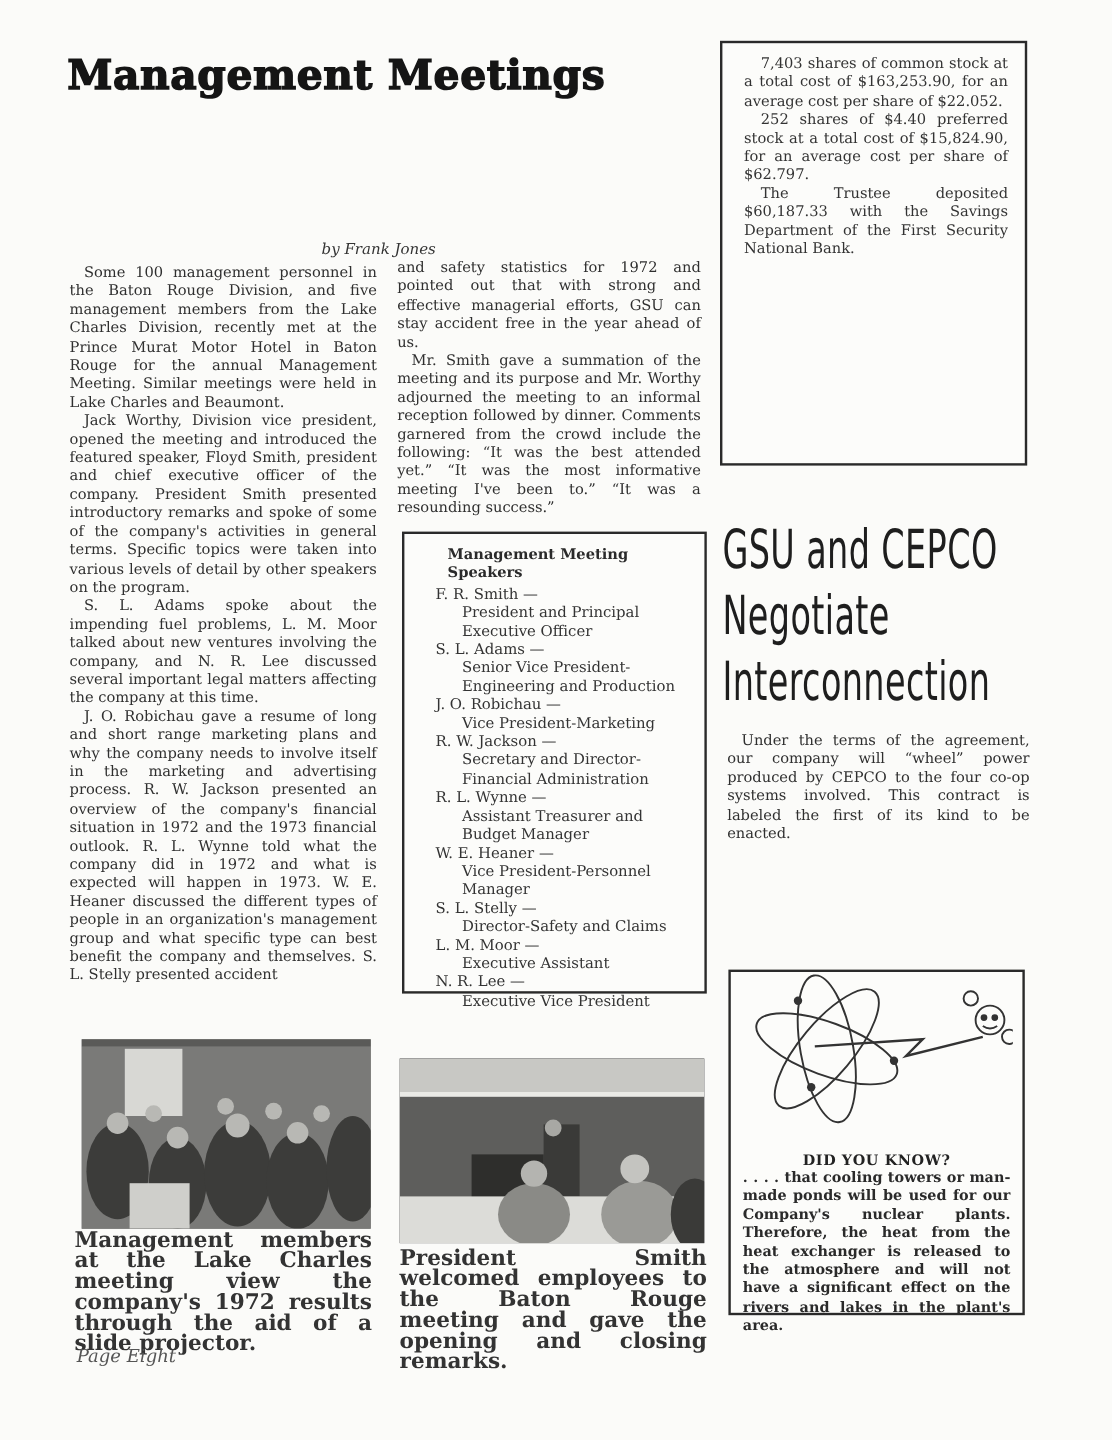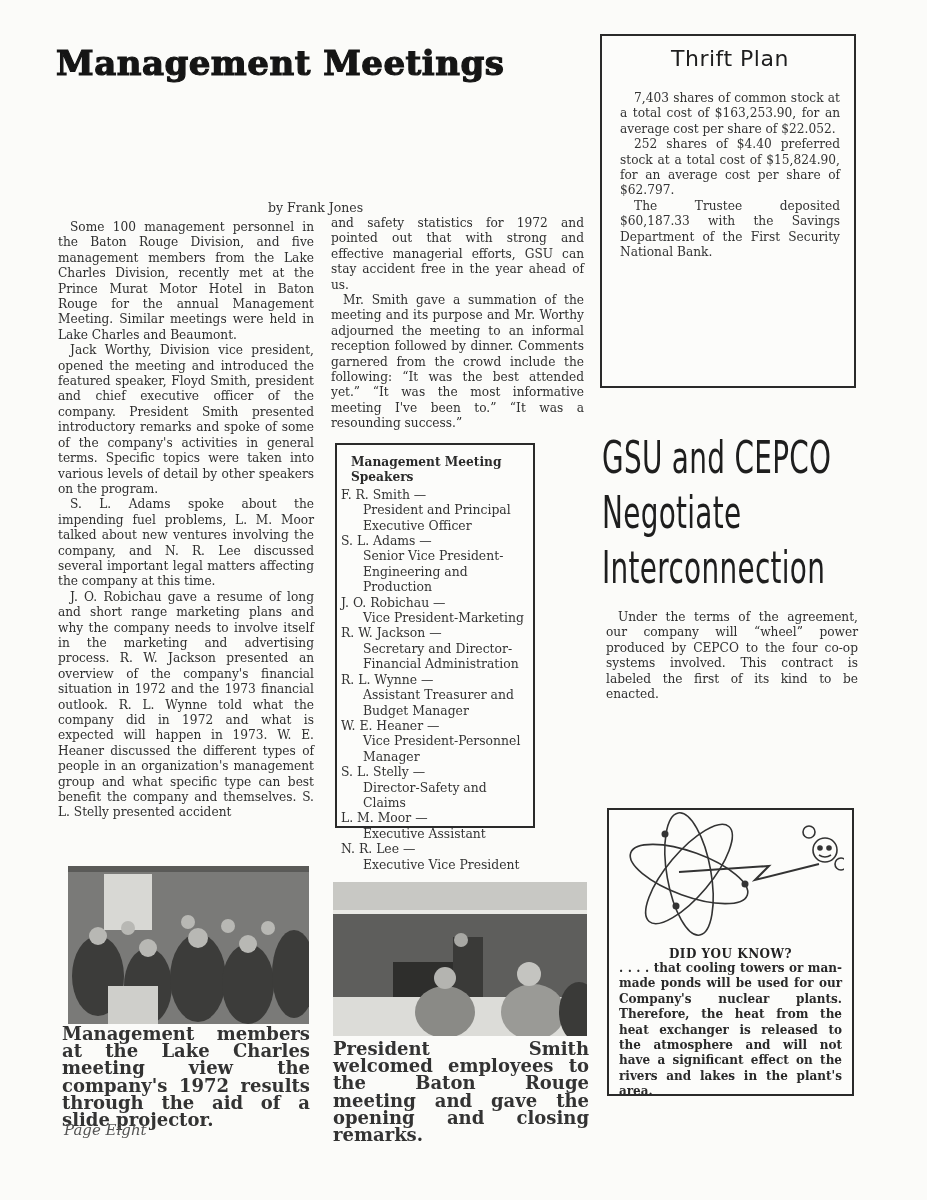--- a/index.html
+++ b/index.html
@@ -5,42 +5,42 @@
   * { box-sizing: border-box; margin: 0; padding: 0; }
   html, body { width: 927px; height: 1200px; background: #fbfbf9; overflow: hidden; }
   body { position: relative; font-family: "DejaVu Serif", "Liberation Serif", serif; color: #2a2a2a; }
   .abs { position: absolute; }
   .headline {
     left: 56px; top: 36px; width: 540px;
     font-family: "DejaVu Serif", serif; font-weight: 900; font-size: 34px;
     line-height: 54px; color: #151515; letter-spacing: 0.5px;
     -webkit-text-stroke: 1.2px #151515;
   }
-  .byline { left: 268px; top: 200px; font-size: 12.5px; color: #333; }
+  .byline { left: 268px; top: 200px; font-size: 12.5px; color: #333; font-style: italic; }
   .col { font-size: 12.2px; line-height: 15.4px; text-align: justify; color: #2f2f2f; }
   .col p { text-indent: 12px; }
   .col1 { left: 58px; top: 220px; width: 256px; }
   .col2 { left: 331px; top: 216px; width: 253px; }
   .box { border: 2.5px solid #2a2a2a; background: #fcfcfa; }
   .thrift { left: 600px; top: 34px; width: 256px; height: 354px; padding: 10px 14px 0 18px; }
   .thrift h2 { font-family: "DejaVu Sans", sans-serif; font-weight: normal; font-size: 22px; text-align: center; color: #1e1e1e; margin-bottom: 20px; letter-spacing: 0.5px; }
   .thrift .txt { font-size: 12.2px; line-height: 15.4px; text-align: justify; color: #333; }
   .thrift .txt p { text-indent: 14px; }
-  .speakers { left: 335px; top: 443px; width: 200px; height: 385px; padding: 10px 8px 0 4px; font-size: 12.4px; line-height: 15.4px; color: #333; }
+  .speakers { left: 335px; top: 443px; width: 254px; height: 385px; padding: 10px 8px 0 26px; font-size: 12.4px; line-height: 15.4px; color: #333; }
   .speakers h3 { font-size: 12.2px; font-weight: bold; margin-left: 10px; margin-bottom: 1px; color: #2a2a2a; }
   .speakers .title { padding-left: 22px; }
   .cepco-head {
     left: 602px; top: 430px; width: 260px;
     font-family: "DejaVu Sans", sans-serif; font-weight: normal; font-size: 45px;
     line-height: 55px; color: #1e1e1e; transform: scaleX(0.62); transform-origin: left top;
     white-space: nowrap; letter-spacing: 0.5px;
   }
   .col3 { left: 606px; top: 610px; width: 252px; }
   .didyouknow { left: 607px; top: 808px; width: 247px; height: 288px; padding: 0 10px; }
-  .didyouknow h4 { text-align: center; font-size: 12px; font-weight: bold; margin-top: 5px; color: #222; letter-spacing: 0.5px; }
+  .didyouknow h4 { text-align: center; font-size: 12px; font-weight: bold; margin-top: 18px; color: #222; letter-spacing: 0.5px; }
   .didyouknow .txt { font-size: 12px; line-height: 15.4px; font-weight: bold; text-align: justify; color: #2a2a2a; }
   .photo { background: #6d6d6d; overflow: hidden; }
   .photo1 { left: 68px; top: 866px; width: 241px; height: 158px; }
   .photo2 { left: 333px; top: 882px; width: 254px; height: 154px; }
   .caption { font-size: 18px; line-height: 17.2px; font-weight: bold; color: #333; text-align: justify; }
   .cap1 { left: 62px; top: 1025px; width: 248px; }
   .cap2 { left: 333px; top: 1040px; width: 256px; }
   .footer { left: 64px; top: 1121px; font-style: italic; font-size: 15px; color: #555; }
 </style>
 </head>
@@ -87,21 +87,20 @@
       <div>S. L. Stelly —</div>
       <div class="title">Director-Safety and Claims</div>
       <div>L. M. Moor —</div>
       <div class="title">Executive Assistant</div>
       <div>N. R. Lee —</div>
       <div class="title">Executive Vice President</div>
     </div>
 </div>
 
 <div class="abs box thrift">
-  <h2>Thrift Plan</h2>
   <div class="txt">
     <p>7,403 shares of common stock at a total cost of $163,253.90, for an average cost per share of $22.052.</p>
     <p>252 shares of $4.40 preferred stock at a total cost of $15,824.90, for an average cost per share of $62.797.</p>
     <p>The Trustee deposited $60,187.33 with the Savings Department of the First Security National Bank.</p>
   </div>
 </div>
 
 <div class="abs cepco-head">
   <div>GSU and CEPCO</div>
   <div>Negotiate</div>

